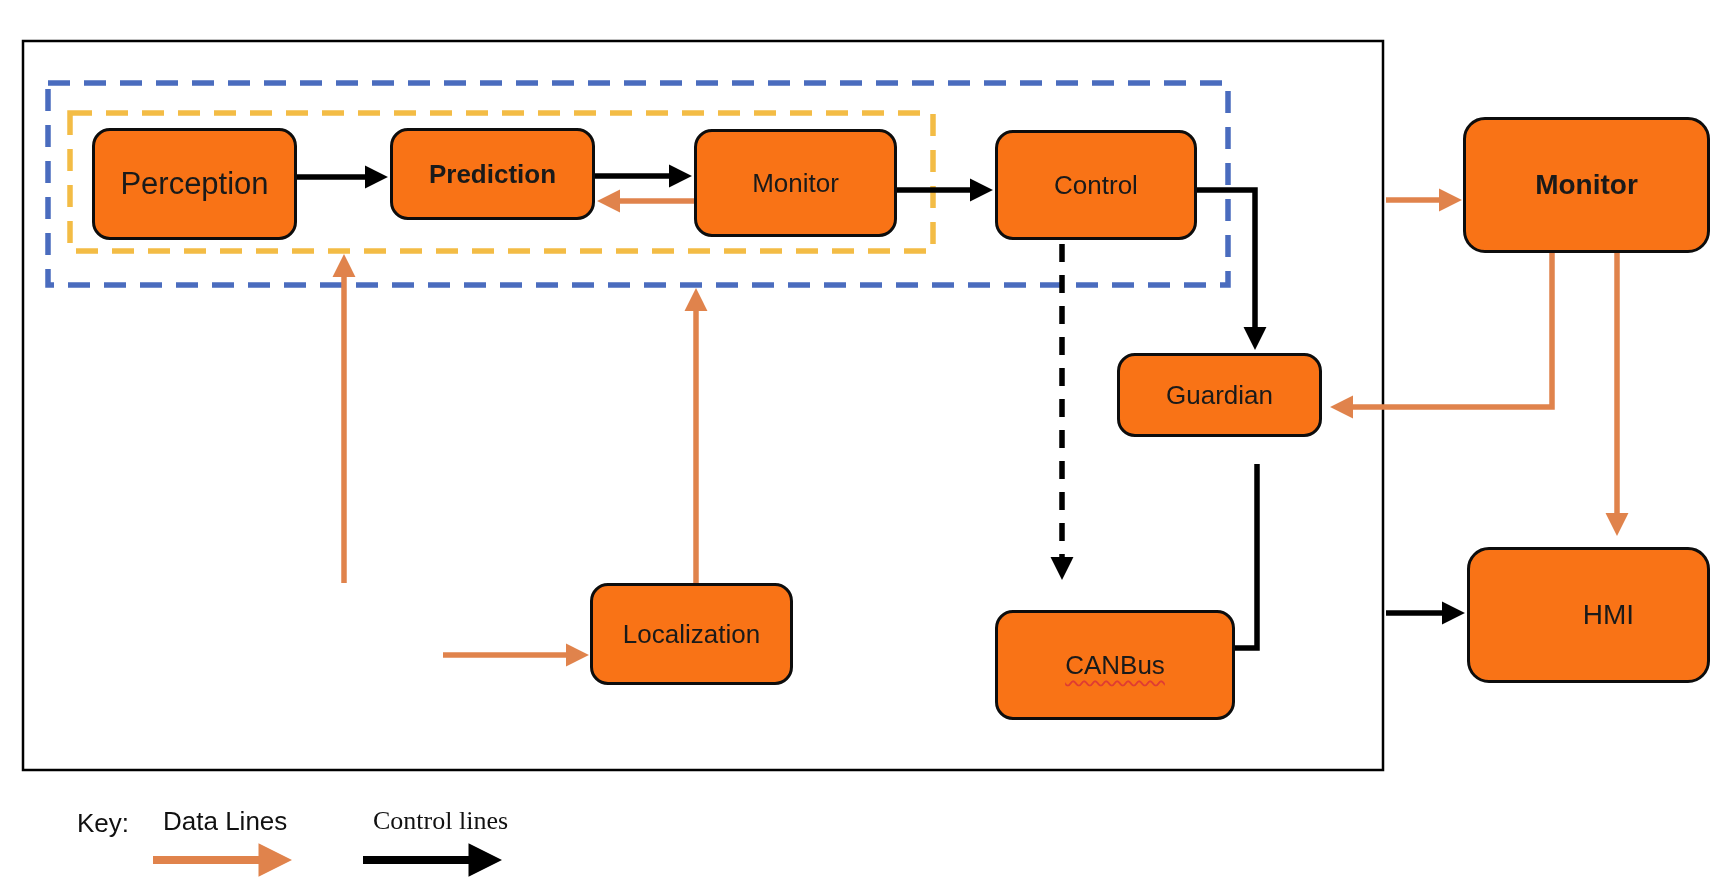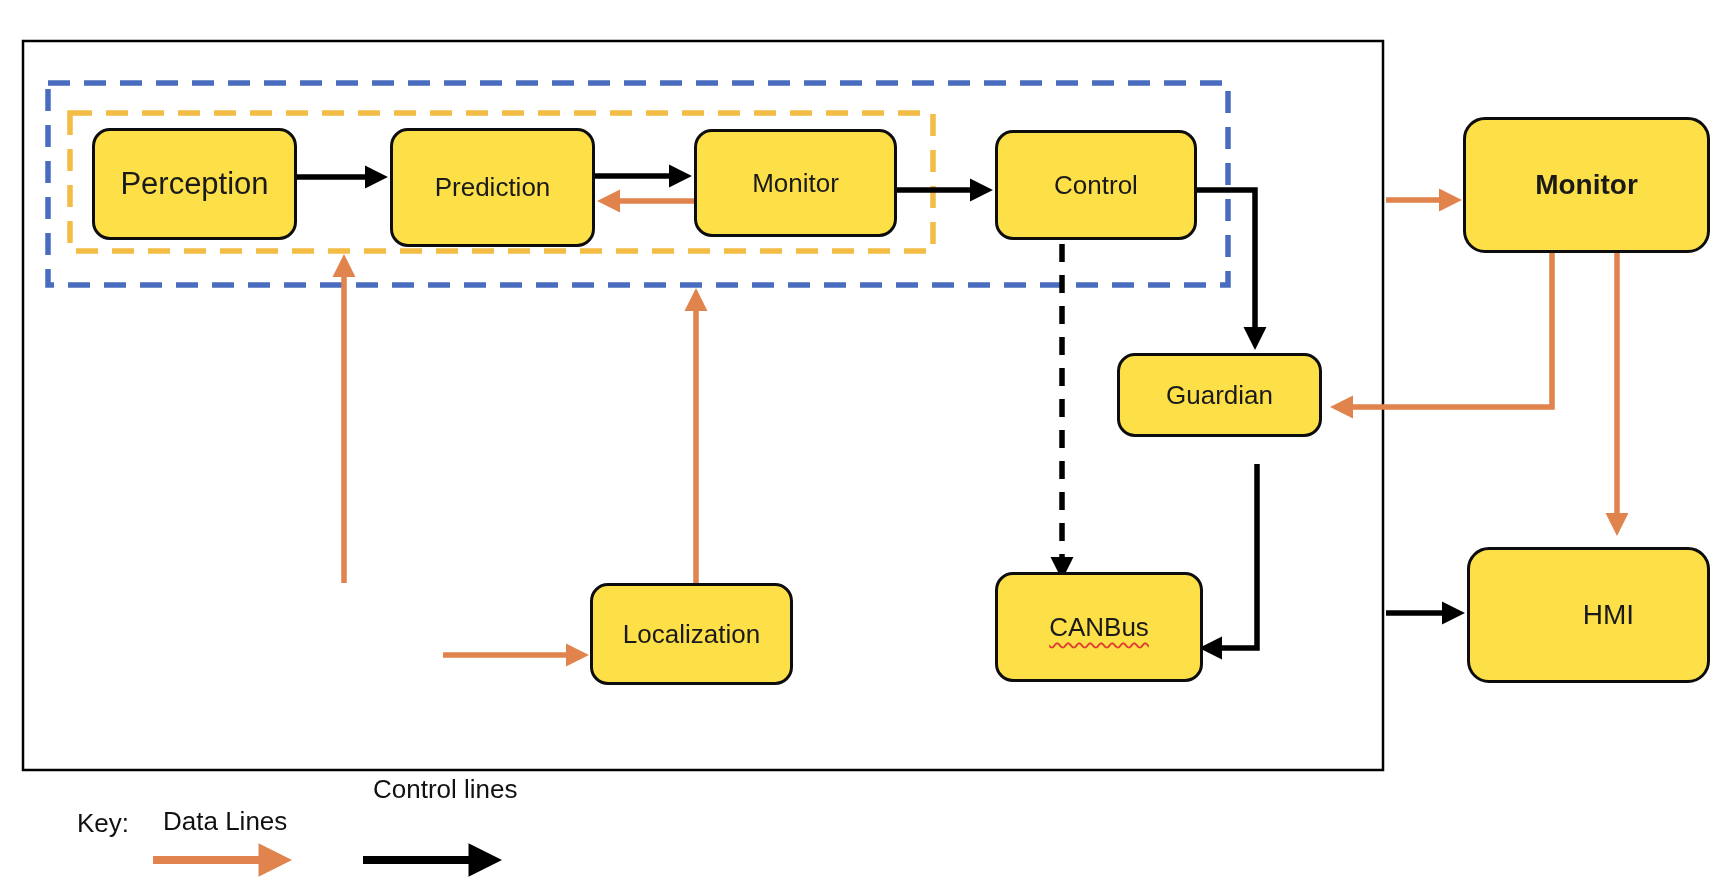--- a/index.html
+++ b/index.html
@@ -7,21 +7,21 @@
     position:relative;
     width:1732px;height:882px;
     background:#ffffff;
     font-family:"Liberation Sans", sans-serif;
     overflow:hidden;
   }
   svg.layer{position:absolute;left:0;top:0;width:1732px;height:882px;}
   .module{
     position:absolute;
     box-sizing:border-box;
-    background:#fde047;
+    background:#f97316;
     border:3.5px solid #0d0d0d;
     border-radius:18px;
     display:flex;align-items:center;justify-content:center;
     color:#1a1a1a;
     font-size:26px;
   }
   .module.big-label{font-size:31px;}
   .module.wide{border-radius:22px;font-size:28px;}
   .spellcheck{
     text-decoration-line:underline;
@@ -73,50 +73,50 @@
     <path d="M1617 253 V529" stroke="#E0834C" stroke-width="5.5" fill="none" marker-end="url(#head-orange)"></path>
 
     <path d="M153 860 H282" stroke="#E0834C" stroke-width="8" fill="none" marker-end="url(#head-orange)"></path>
     <path d="M363 860 H492" stroke="#000000" stroke-width="8" fill="none" marker-end="url(#head-black)"></path>
   </svg>
 
   <div class="module big-label" style="left:92px;top:128px;width:205px;height:112px;">
     <span>Perception</span>
   </div>
 
-  <div class="module" style="left:390px;top:128px;width:205px;height:119px;">
+  <div class="module" style="left:390px;top:128px;width:205px;height:92px;font-weight:bold;">
     <span>Prediction</span>
   </div>
 
   <div class="module" style="left:694px;top:129px;width:203px;height:108px;">
     <span>Monitor</span>
   </div>
 
   <div class="module" style="left:995px;top:130px;width:202px;height:110px;">
     <span>Control</span>
   </div>
 
   <div class="module wide" style="left:1463px;top:117px;width:247px;height:136px;font-weight:bold;">
     <span>Monitor</span>
   </div>
 
   <div class="module" style="left:1117px;top:353px;width:205px;height:84px;align-items:center;">
     <span>Guardian</span>
   </div>
 
-  <div class="module" style="left:995px;top:572px;width:208px;height:110px;">
+  <div class="module" style="left:995px;top:610px;width:240px;height:110px;">
     <span class="spellcheck">CANBus</span>
   </div>
 
 
   <div class="module" style="left:590px;top:583px;width:203px;height:102px;text-align:center;">
     <span>Localization</span>
   </div>
 
   <div class="module wide" style="left:1467px;top:547px;width:243px;height:136px;padding-left:40px;">
     <span>HMI</span>
   </div>
 
   <div class="legend-text" style="left:77px;top:808px;">Key:</div>
   <div class="legend-text" style="left:163px;top:806px;">Data Lines</div>
-  <div class="legend-text" style="left:373px;top:774px;">Control lines</div>
+  <div class="legend-text" style="left:373px;top:806px;font-family:Liberation Serif, serif;">Control lines</div>
 
 </div>
 
 </body></html>

